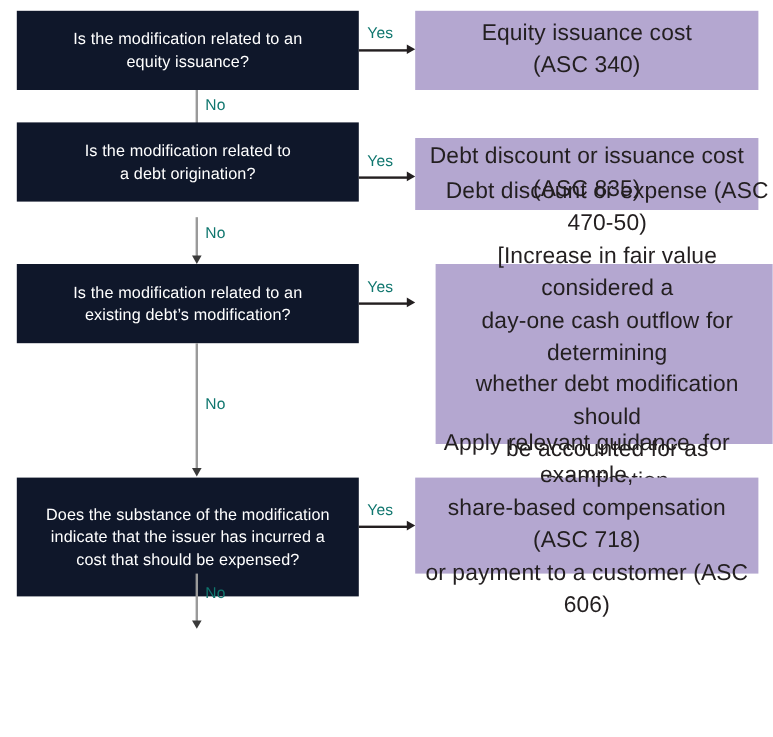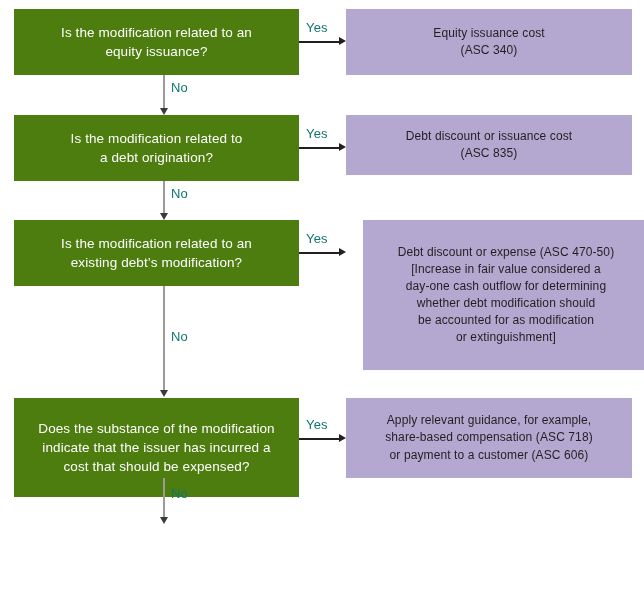--- a/index.html
+++ b/index.html
@@ -23,29 +23,29 @@
     box-sizing: border-box;
     display: flex;
     align-items: center;
     justify-content: center;
     text-align: center;
     line-height: 1.42;
     white-space: pre-line;
     padding: 4px 8px;
   }
   .node.decision {
-    background: #4d7c0f;
+    background: #0f172a;
     color: #ffffff;
     font-size: 13.5px;
     letter-spacing: 0.1px;
   }
   .node.outcome {
     background: #B4A7D0;
     color: #231f20;
-    font-size: 12px;
+    font-size: 19px;
     letter-spacing: 0.1px;
   }
 
   
   .vline {
     position: absolute;
     width: 2px;
     background: #9a9a9a;
   }
   .hline {
@@ -89,21 +89,21 @@
 (ASC 340)</div>
 
   <div class="hline" style="left:299px; top:41px; width:43px;"></div>
   <div class="arrow-right" style="left:339px; top:37px;"></div>
   <div class="edge-label" style="left:306px; top:20px;">Yes</div>
 
   <div class="vline" style="left:163px; top:75px; height:35px;"></div>
   <div class="arrow-down" style="left:159.5px; top:108px;"></div>
   <div class="edge-label" style="left:171px; top:80px;">No</div>
 
-  <div class="node decision" style="left:14px; top:115px; width:285px; height:66px;">Is the modification related to
+  <div class="node decision" style="left:14px; top:102px; width:285px; height:66px;">Is the modification related to
 a debt origination?</div>
 
   <div class="node outcome" style="left:346px; top:115px; width:286px; height:60px;">Debt discount or issuance cost
 (ASC 835)</div>
 
   <div class="hline" style="left:299px; top:147px; width:43px;"></div>
   <div class="arrow-right" style="left:339px; top:143px;"></div>
   <div class="edge-label" style="left:306px; top:126px;">Yes</div>
 
   <div class="vline" style="left:163px; top:181px; height:33px;"></div>

